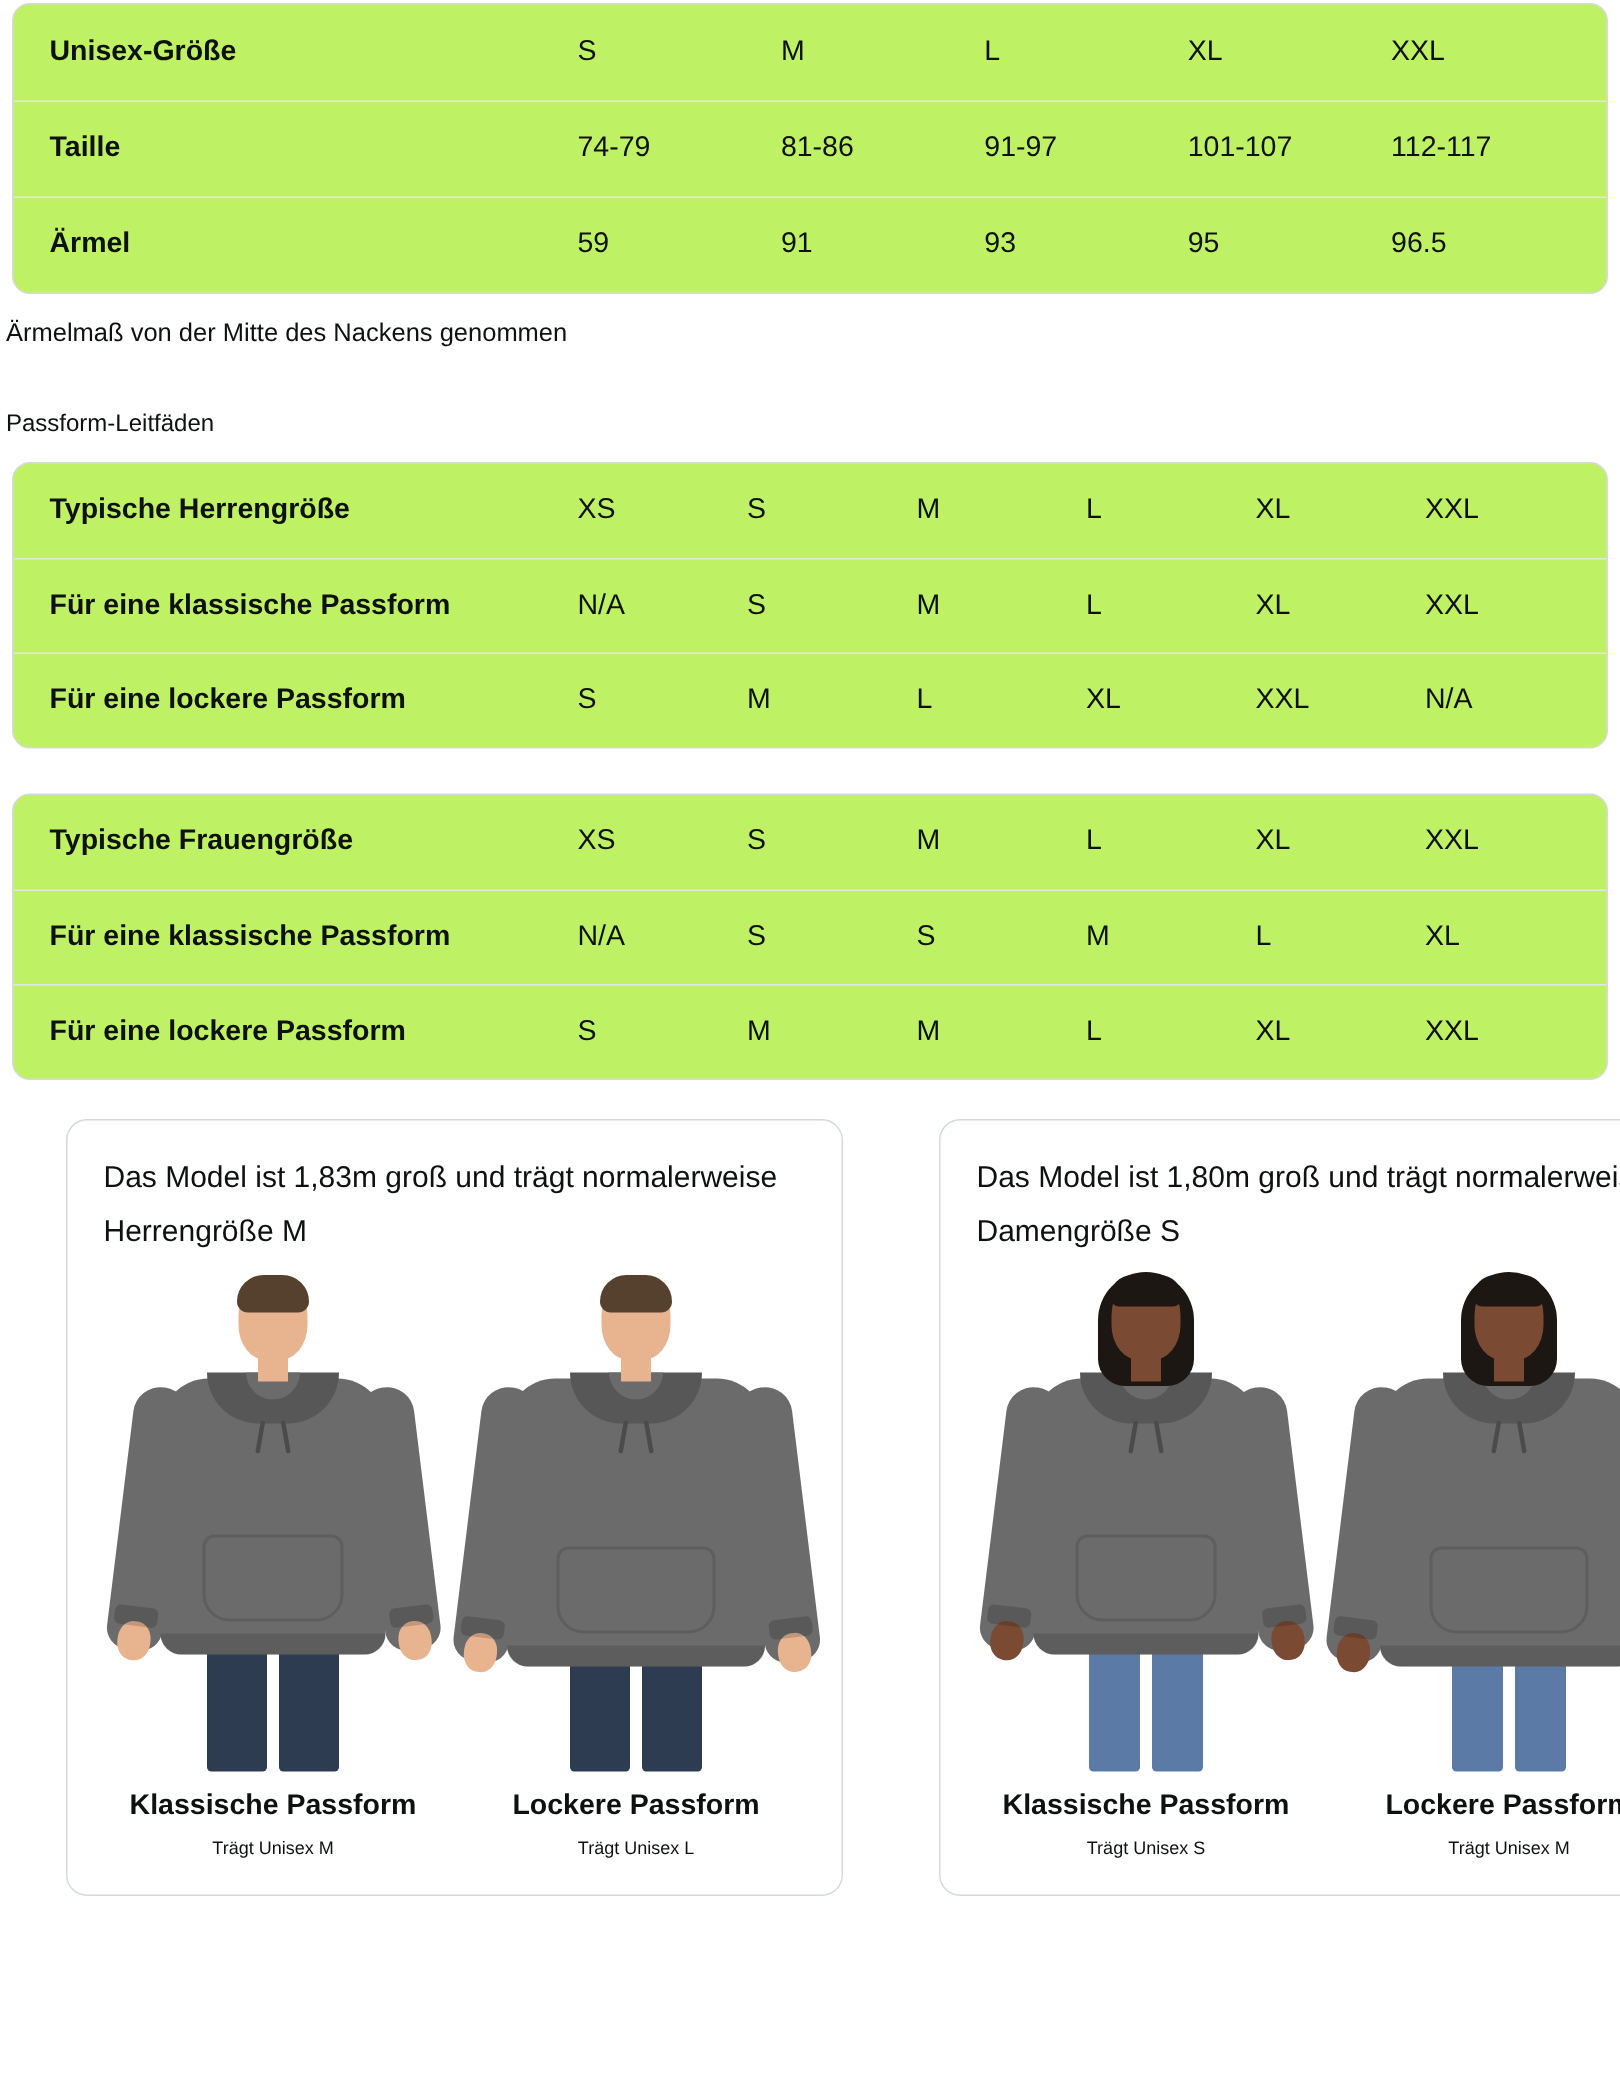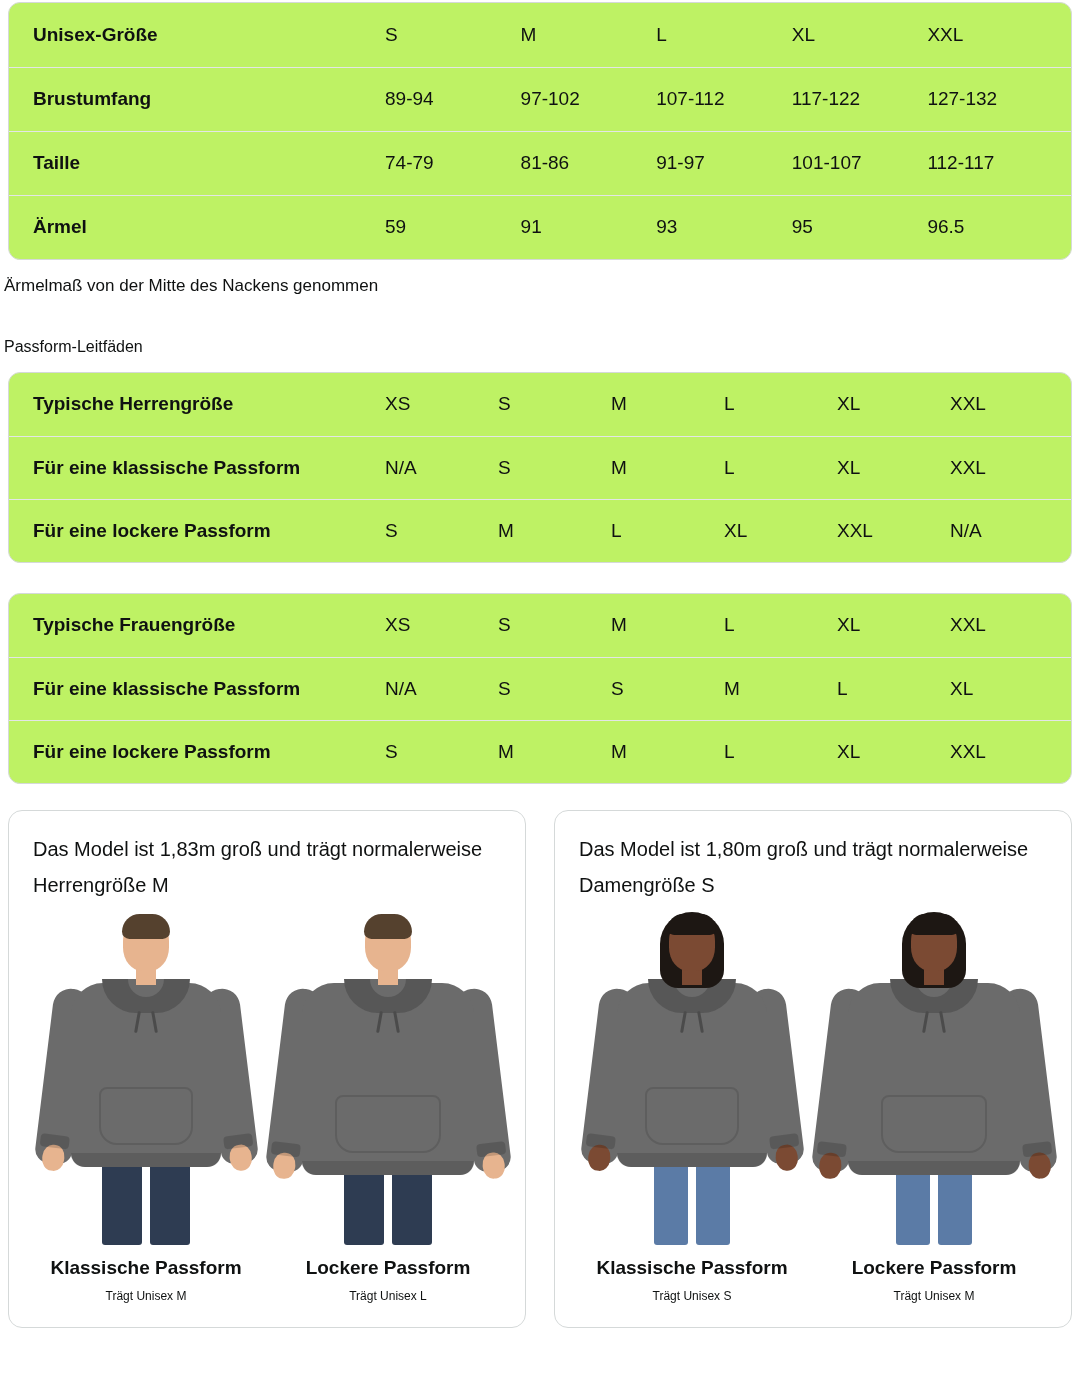--- a/index.html
+++ b/index.html
@@ -31,20 +31,21 @@
 
   .footnote { font-size:17px; margin:16px 0 0 -4px; }
   .guides-heading { font-size:16px; font-weight:400; margin:42px 0 16px -4px; }
   .tbl.mens { margin-bottom:30px; }
 
   
   .cards { display:flex; gap:28px; margin-top:26px; }
   .card {
     flex:1; border:1px solid #d5d9d9; border-radius:14px;
     padding:20px 24px 24px;
+    margin-left:36px;
     --hoodie:#6b6b6b; --hoodie-dark:#575757;
   }
   .card.men   { --skin:#e7b48f; --hair:#55412e; --jeans:#2e3c52; }
   .card.women { --skin:#7b4a33; --hair:#1d1713; --jeans:#5b7ba6; }
   .desc { font-size:20px; line-height:1.8; margin:0; }
   .figures { display:flex; justify-content:space-between; gap:16px; margin-top:12px; }
   figure { margin:0; width:226px; text-align:center; }
   .fit  { font-size:19px; font-weight:700; margin-top:12px; }
   .size { font-size:12px; margin-top:10px; }
 
@@ -133,28 +134,20 @@
 
 
   <section class="tbl">
     <div class="trow">
       <div class="cell label">Unisex-Größe</div>
       <div class="cell">S</div>
       <div class="cell">M</div>
       <div class="cell">L</div>
       <div class="cell">XL</div>
       <div class="cell">XXL</div>
-    </div>
-    <div class="trow">
-      <div class="cell label">Brustumfang</div>
-      <div class="cell">89-94</div>
-      <div class="cell">97-102</div>
-      <div class="cell">107-112</div>
-      <div class="cell">117-122</div>
-      <div class="cell">127-132</div>
     </div>
     <div class="trow">
       <div class="cell label">Taille</div>
       <div class="cell">74-79</div>
       <div class="cell">81-86</div>
       <div class="cell">91-97</div>
       <div class="cell">101-107</div>
       <div class="cell">112-117</div>
     </div>
     <div class="trow">

